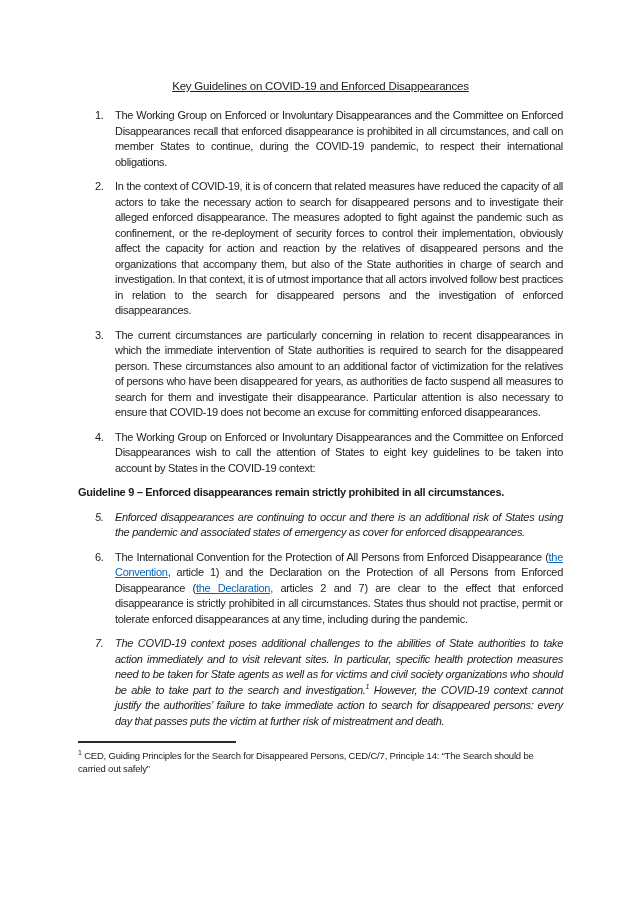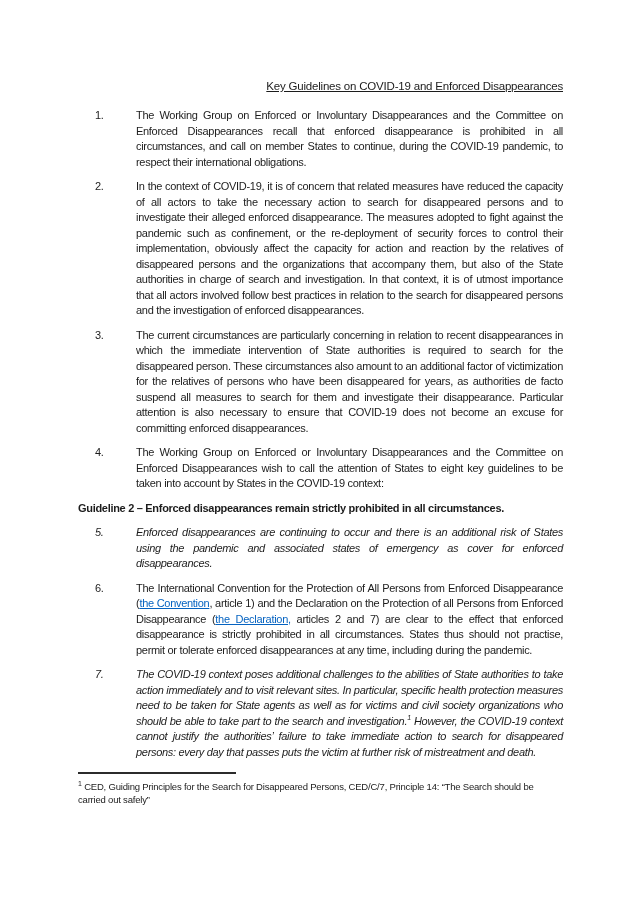--- a/index.html
+++ b/index.html
@@ -12,35 +12,35 @@
     overflow: hidden;
   }
   .page {
     width: 640px; height: 905px;
     padding: 78px 77px 0 78px;
     position: relative;
   }
   .title {
     font-size: 11.5px;
     font-weight: normal;
-    text-align: right;
+    text-align: center;
     text-decoration: underline;
     letter-spacing: -0.2px;
     margin: 0 0 14px 0;
     line-height: 16px;
   }
   .item {
     display: flex;
     font-size: 11px;
     line-height: 15.5px;
     letter-spacing: -0.3px;
     margin: 0 0 9px 0;
   }
   .num { flex: 0 0 20px; margin-left: 17px; }
-  .text { flex: 1; text-align: justify; margin-left: 21px; }
+  .text { flex: 1; text-align: justify; }
   .heading {
     font-weight: bold;
     font-size: 11px;
     line-height: 15.5px;
     letter-spacing: -0.3px;
     text-align: justify;
     margin: 0 0 9px 0;
   }
   .italic { font-style: italic; }
   a.link { color: #0563C1; text-decoration: underline; cursor: pointer; }
@@ -78,21 +78,21 @@
   <div class="item">
     <span class="num">3.</span>
     <div class="text">The current circumstances are particularly concerning in relation to recent disappearances in which the immediate intervention of State authorities is required to search for the disappeared person. These circumstances also amount to an additional factor of victimization for the relatives of persons who have been disappeared for years, as authorities de facto suspend all measures to search for them and investigate their disappearance. Particular attention is also necessary to ensure that COVID-19 does not become an excuse for committing enforced disappearances.</div>
   </div>
 
   <div class="item">
     <span class="num">4.</span>
     <div class="text">The Working Group on Enforced or Involuntary Disappearances and the Committee on Enforced Disappearances wish to call the attention of States to eight key guidelines to be taken into account by States in the COVID-19 context:</div>
   </div>
 
-  <p class="heading">Guideline 2 – Enforced disappearances remain strictly prohibited in all circumstances.</p>
+  <p class="heading">Guideline 9 – Enforced disappearances remain strictly prohibited in all circumstances.</p>
 
   <div class="item italic">
     <span class="num">5.</span>
     <div class="text">Enforced disappearances are continuing to occur and there is an additional risk of States using the pandemic and associated states of emergency as cover for enforced disappearances.</div>
   </div>
 
   <div class="item">
     <span class="num">6.</span>
     <div class="text"><span>The International Convention for the Protection of All Persons from Enforced Disappearance (</span><a class="link">the Convention</a><span>, article 1) and the Declaration on the Protection of all Persons from Enforced Disappearance (</span><a class="link">the Declaration,</a><span> articles 2 and 7) are clear to the effect that enforced disappearance is strictly prohibited in all circumstances. States thus should not practise, permit or tolerate enforced disappearances at any time, including during the pandemic.</span></div>
   </div>

